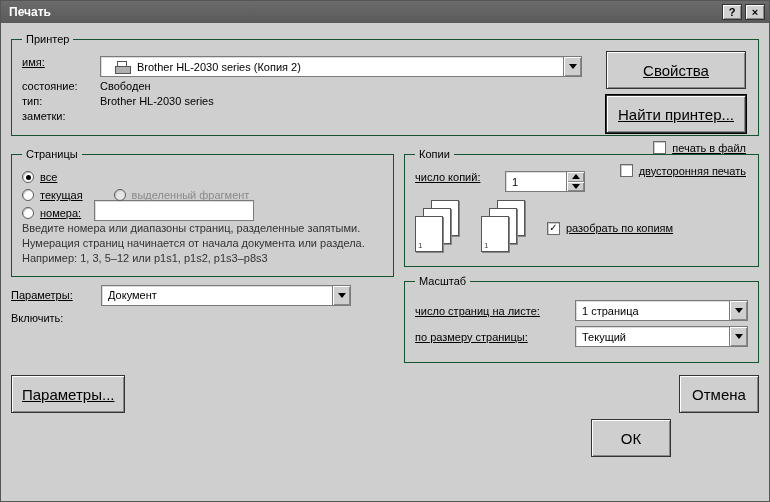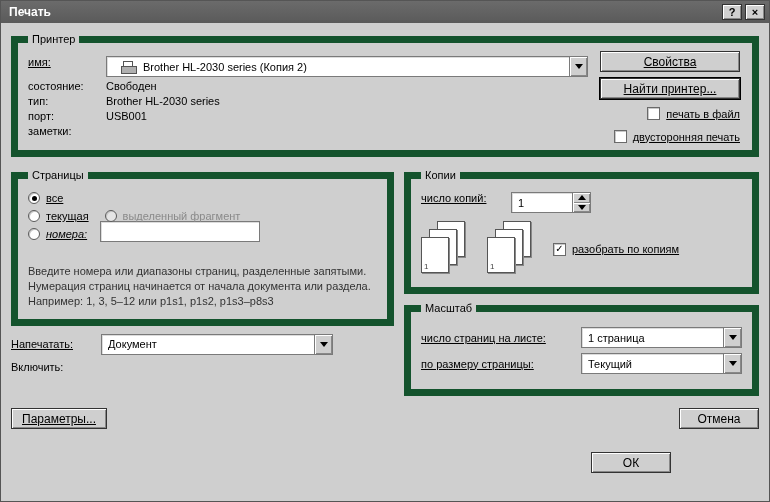--- a/index.html
+++ b/index.html
@@ -44,21 +44,21 @@
     font-size: 11px;
     cursor: default;
   }
   .body {
     flex: 1;
     padding: 6px 10px 8px 10px;
     background: #cfcfcf;
     position: relative;
   }
   fieldset.gbox {
-    border: 7px solid #14532d;
+    border: 1px solid #14532d;
     margin: 4px 0 8px 0;
     padding: 8px 10px 10px 10px;
     position: relative;
   }
   fieldset.gbox > legend {
     padding: 0 4px;
     font-size: 11px;
     color: #000;
   }
   .row { display: flex; align-items: flex-start; margin: 3px 0; }
@@ -84,26 +84,26 @@
     box-shadow: inset 1px 1px 0 #fff, inset -1px -1px 0 #888;
     display: flex; align-items: center; justify-content: center;
   }
   .triangle-down { width:0;height:0;border-left:4px solid transparent;border-right:4px solid transparent;border-top:5px solid #000;}
   .triangle-up { width:0;height:0;border-left:4px solid transparent;border-right:4px solid transparent;border-bottom:5px solid #000;}
 
   .btn {
     background: #cfcfcf;
     border: 1px solid #333;
     box-shadow: inset 1px 1px 0 #fff, inset -1px -1px 0 #888;
-    height: 21px;
+    height: 38px;
     padding: 0 10px;
     display: inline-flex;
     align-items: center;
     justify-content: center;
-    font-size: 12px;
+    font-size: 15px;
     min-width: 110px;
   }
   .btn-default {
     box-shadow: 0 0 0 1px #000, inset 1px 1px 0 #fff, inset -1px -1px 0 #888;
   }
 
   .checkbox {
     display: inline-flex; align-items: center; gap: 6px;
     margin: 2px 0;
     justify-content: flex-end;
@@ -177,21 +177,21 @@
     padding:1px 2px;
   }
 
   .footer {
     display:flex; justify-content:space-between;
     margin-top: 4px;
   }
   .footer .right { display:flex; gap:8px; }
 
   .hint {
-    color:#333; margin-top:22px; line-height:1.35;
+    color:#333; margin-top:0; line-height:1.35;
   }
 
   .scale-row { display:flex; align-items:center; margin:5px 0; }
   .scale-row .label { width:160px; }
 
   .printer-icon { width:16px;height:12px;position:relative;}
   .printer-icon::before{
     content:'';position:absolute;left:2px;top:0;width:8px;height:5px;background:#fff;border:1px solid #555;
   }
   .printer-icon::after{
@@ -234,24 +234,20 @@
         </div>
         <div class="row">
           <span class="lbl">состояние:</span>
           <span>Свободен</span>
         </div>
         <div class="row">
           <span class="lbl">тип:</span>
           <span>Brother HL-2030 series</span>
         </div>
         <div class="row">
-          <span class="lbl">порт:</span>
-          <span>USB001</span>
-        </div>
-        <div class="row">
           <span class="lbl">заметки:</span>
         </div>
       </div>
 
       <div class="printer-right">
         <div class="btn">
             <span class="underlinebtn">Свойства</span>
           </div>
         <div class="btn btn-default">
             <span class="underlinebtn">Найти принтер...</span>
@@ -266,55 +262,55 @@
         </label>
       </div>
     </fieldset>
 
     <div class="columns">
       <div class="col-left">
 
         <fieldset class="gbox">
           <legend>Страницы</legend>
 
-          <div style="display:flex; gap:16px;">
+          <div style="display:flex; gap:31px;">
             <div style="display:flex;flex-direction:column;">
               <label class="radio">
                 <span class="dot">
                     <span class="on"></span>
                   </span>
                 <span class="underlinebtn">все</span>
               </label>
               <label class="radio">
                 <span class="dot"></span>
                 <span class="underlinebtn">текущая</span>
               </label>
-              <label class="radio" style="font-style:italic;">
+              <label class="radio" style="">
                 <span class="dot"></span>
                 <span class="underlinebtn">номера:</span>
               </label>
             </div>
             <div style="display:flex;flex-direction:column;">
               <div style="height:18px;"></div>
               <label class="radio disabled">
                 <span class="dot"></span>
                 <span>выделенный фрагмент</span>
               </label>
             </div>
           </div>
           <div style="margin-left:72px; margin-top:-22px;">
              <div class="input" style="width:160px;"></div>
           </div>
 
           <div class="hint">Введите номера или диапазоны страниц, разделенные запятыми. Нумерация страниц начинается от начала документа или раздела. Например: 1, 3, 5–12 или p1s1, p1s2, p1s3–p8s3</div>
         </fieldset>
 
         <div class="selects-row">
-          <span class="slabel underlinebtn">Напечатать:</span>
-          <div class="combo" style="width:232px;">
+          <span class="slabel underlinebtn">Параметры:</span>
+          <div class="combo" style="width:250px;">
             <span class="value">Документ</span>
             <span class="arrow">
                 <span class="triangle-down"></span>
               </span>
           </div>
         </div>
         <div class="selects-row">
           <span class="slabel">Включить:</span>
         </div>
       </div>

